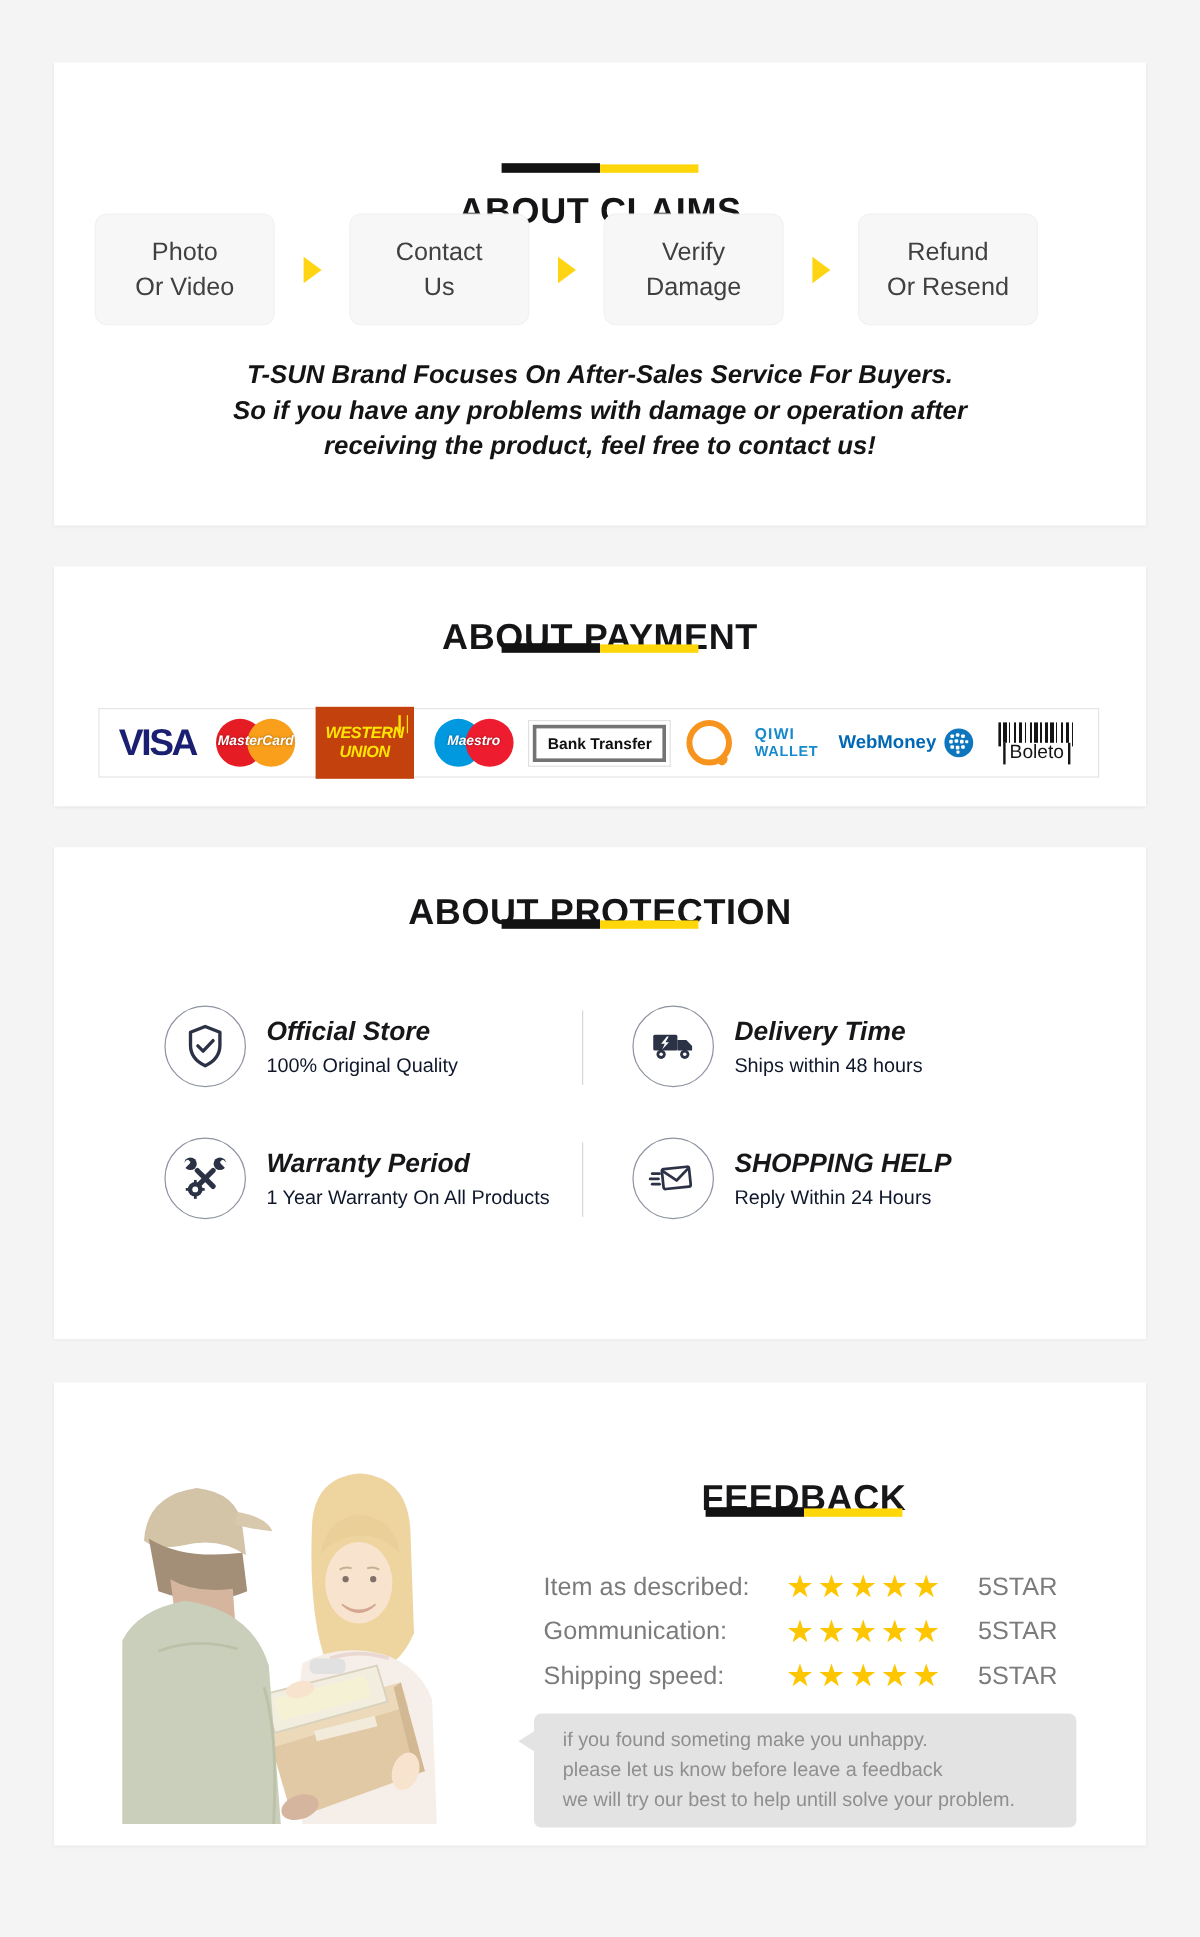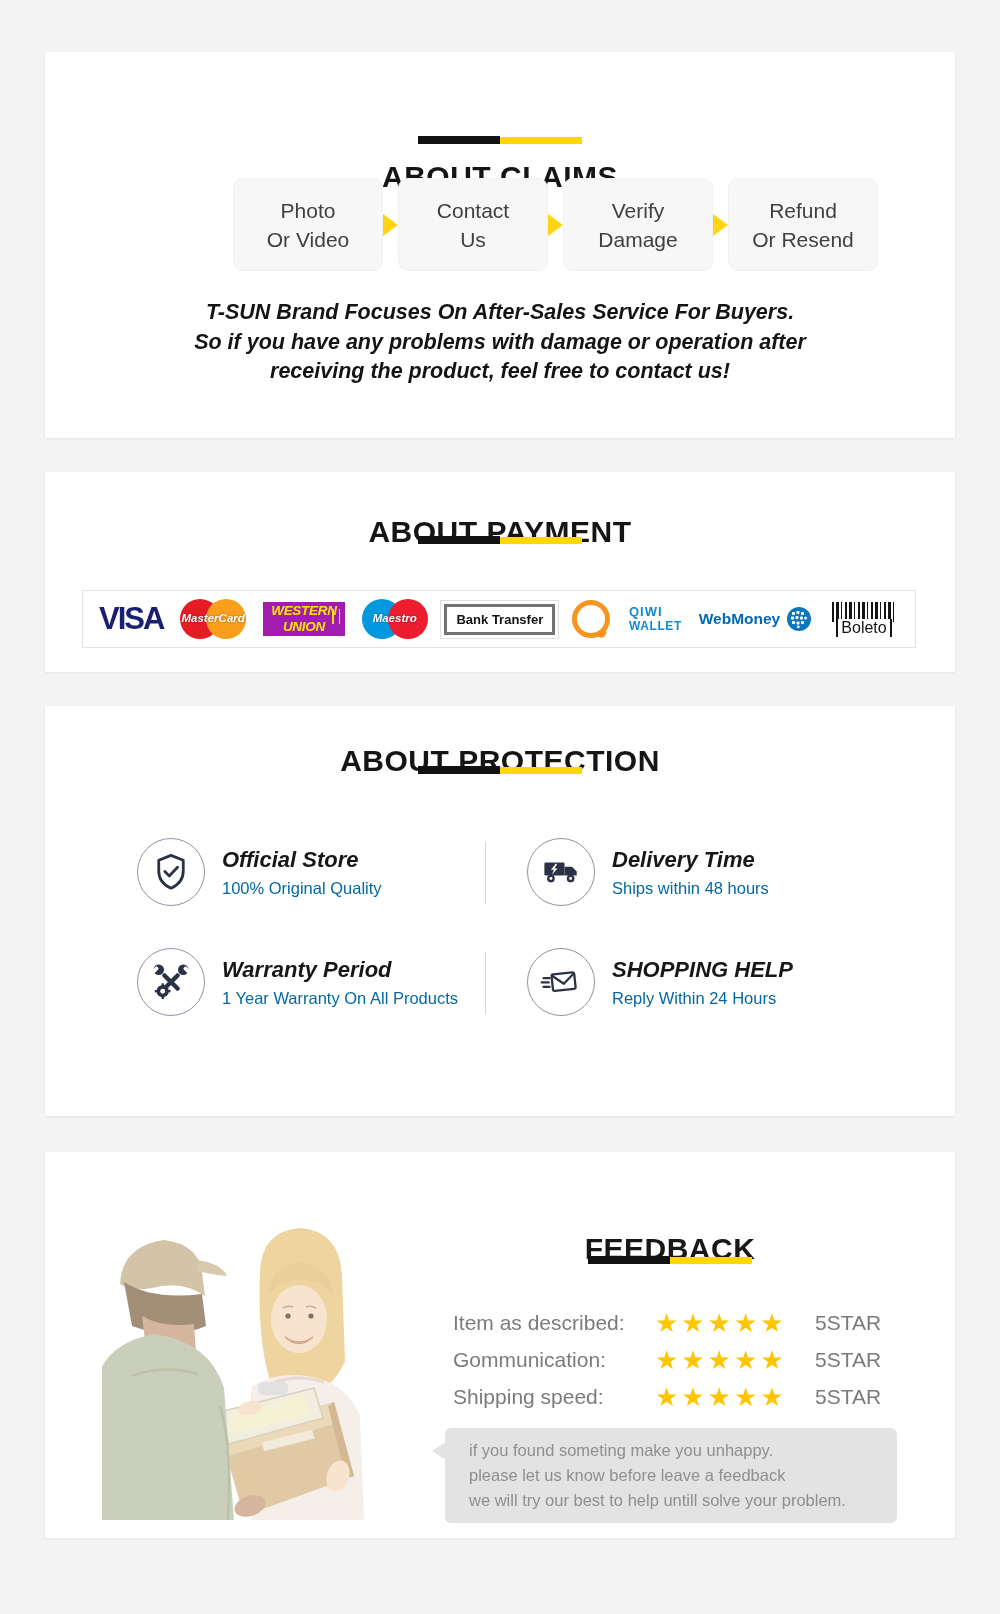--- a/index.html
+++ b/index.html
@@ -10,22 +10,22 @@
   .sec-title{position:absolute;left:0;width:100%;text-align:center;
         font-size:30px;font-weight:bold;letter-spacing:.5px;color:#151517;}
   .divider{position:absolute;left:50%;transform:translateX(-50%);width:164px;height:8px;font-size:0;}
   .divider .d-black{display:inline-block;width:82px;height:8px;background:#121212;vertical-align:top;}
   .divider .d-yellow{display:inline-block;width:82px;height:7px;background:#ffd60a;vertical-align:top;margin-top:.5px;}
 
   
   #card-claims{top:52px;height:386px;}
   #claims-title{top:83px;}
   #claims-divider{top:84px;}
-  .steps{position:absolute;left:47px;top:126px;width:786px;height:93px;
-         display:flex;justify-content:flex-end;align-items:center;}
+  .steps{position:absolute;left:34px;top:126px;width:786px;height:93px;
+         display:flex;justify-content:space-between;align-items:center;}
   .step-box{width:150px;height:93px;background:#f7f7f7;border:1px solid #f1f1f1;border-radius:10px;
          display:flex;flex-direction:column;justify-content:center;align-items:center;
          font-size:21px;color:#404040;line-height:29px;box-sizing:border-box;}
   .step-arrow{width:0;height:0;border-left:15px solid #ffd513;
          border-top:11px solid transparent;border-bottom:11px solid transparent;}
   .claims-note{position:absolute;left:0;top:246px;width:100%;text-align:center;
          font-size:21.5px;font-weight:bold;font-style:italic;color:#141414;line-height:29.5px;}
 
   
   #card-payment{top:472px;height:200px;}
@@ -36,21 +36,21 @@
   .pm{display:flex;align-items:center;}
   .pm-visa span{font-size:31px;font-weight:900;color:#1a1f71;letter-spacing:-2px;}
   .circ-pair{position:relative;width:66px;height:40px;}
   .circ{position:absolute;top:0;width:40px;height:40px;border-radius:50%;}
   .mc-red{left:0;background:#e61c24;}
   .mc-org{left:26px;background:#f99f1b;}
   .ms-blue{left:0;background:#0099df;}
   .ms-red{left:26px;background:#ed1c2e;}
   .circ-label{position:absolute;left:0;top:13px;width:66px;text-align:center;color:#fff;
          font-size:11.5px;font-weight:bold;font-style:italic;text-shadow:0 0 2px rgba(0,0,0,.45);}
-  .pm-wu{width:82px;height:34px;background:#a21caf;color:#ffe600;display:flex;flex-direction:column;
+  .pm-wu{width:82px;height:60px;background:#c2410c;color:#ffe600;display:flex;flex-direction:column;
          justify-content:center;align-items:center;font-size:13.5px;font-weight:bold;font-style:italic;
          line-height:16px;letter-spacing:-.3px;position:relative;}
   .wu-bars{position:absolute;right:5px;top:7px;height:15px;width:5px;
          border-left:2px solid #ffe600;border-right:1px solid #ffe600;}
   .pm-bank{border:3px solid #737373;outline:1px solid #e0e0e0;outline-offset:3px;background:#fff;
          padding:5px 9px;font-size:13px;font-weight:bold;color:#111;}
   .pm-qiwi{gap:7px;}
   .qiwi-q{width:28px;height:28px;border:5px solid #f7941e;border-radius:50%;position:relative;}
   .qiwi-q::after{content:"";position:absolute;right:-1px;bottom:-5px;width:7px;height:9px;
          background:#f7941e;border-radius:50% 50% 60% 40%;transform:rotate(25deg);}
@@ -68,21 +68,21 @@
 
   
   #card-protection{top:706px;height:410px;}
   #protection-divider{top:60px;}
   .prot-item{position:absolute;display:flex;align-items:center;gap:17px;width:350px;}
   .pi-1{left:92px;top:132px;} .pi-2{left:482px;top:132px;align-items:center;}
   .pi-3{left:92px;top:242px;} .pi-4{left:482px;top:242px;}
   .prot-icon{width:68px;height:68px;border:1.4px solid #8d93a0;border-radius:50%;flex:0 0 auto;
         display:flex;align-items:center;justify-content:center;background:#fff;box-sizing:border-box;}
   .prot-title{font-size:22px;font-weight:bold;font-style:italic;color:#17171a;}
-  .prot-desc{font-size:16.5px;color:#0369a1;margin-top:6px;}
+  .prot-desc{font-size:16.5px;color:#0f172a;margin-top:6px;}
   .vsep{position:absolute;left:440px;width:1px;background:#d6d6d6;height:62px;}
   .vsep-1{top:136px;} .vsep-2{top:246px;}
 
   
   #card-feedback{top:1152px;height:386px;}
   .fb-col{position:absolute;left:335px;top:0;width:580px;height:100%;}
   #feedback-title{position:absolute;left:0;top:55px;width:100%;text-align:center;
         font-size:30px;font-weight:bold;letter-spacing:.5px;}
   #feedback-divider{top:104px;}
   .fb-rows{position:absolute;left:73px;top:152px;width:500px;}

